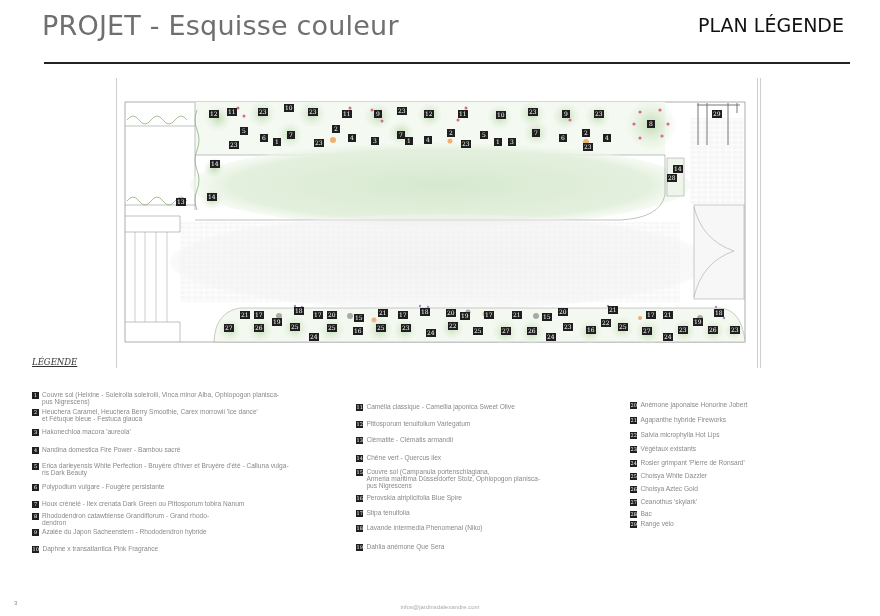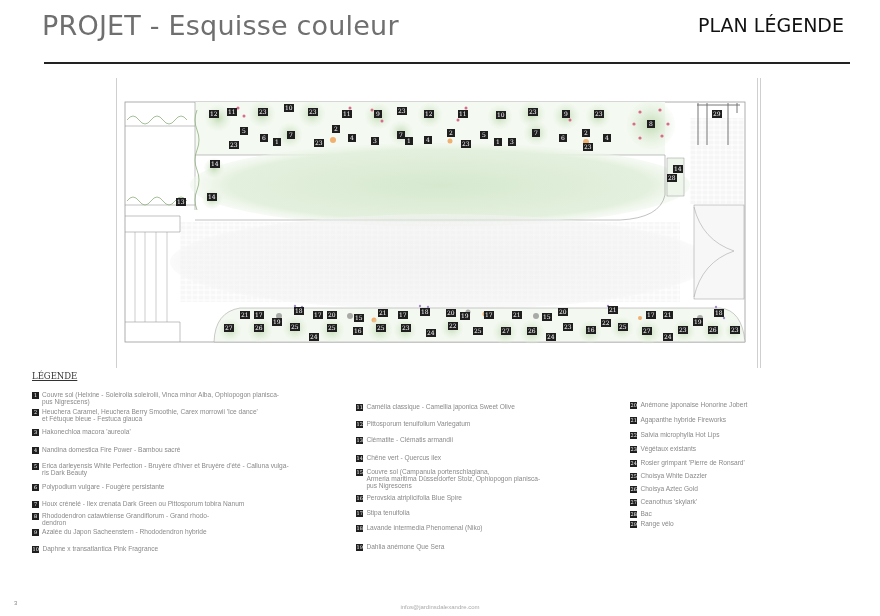--- a/index.html
+++ b/index.html
@@ -3,21 +3,21 @@
 <meta charset="utf-8">
 <style>
   html, body { margin:0; padding:0; }
   body { width:880px; height:616px; background:#ffffff; position:relative; overflow:hidden; font-family:"Liberation Sans", sans-serif; }
   .title { position:absolute; left:42px; top:10px; font-family:"DejaVu Sans", sans-serif; font-size:27px; color:#6f6f6f; letter-spacing:0.2px; }
   .subtitle { position:absolute; right:36px; top:14px; font-family:"DejaVu Sans", sans-serif; font-size:19px; color:#111; }
   .head-rule { position:absolute; left:44px; top:62px; width:806px; height:2px; background:#222; }
   .vline { position:absolute; top:78px; width:1px; height:290px; background:#cfcfcf; }
   .plan { position:absolute; left:0; top:0; width:880px; height:616px; }
   .marker { position:absolute; background:#1f1f1f; color:#fff; font-family:"DejaVu Serif", serif; font-size:6px; line-height:8px; height:8px; min-width:8px; padding:0 1px; text-align:center; box-sizing:border-box; }
-  .legend-title { position:absolute; left:32px; top:371px; font-family:"DejaVu Serif", serif; font-size:8.5px; color:#333; text-decoration:underline; }
+  .legend-title { position:absolute; left:32px; top:357px; font-family:"DejaVu Serif", serif; font-size:8.5px; color:#333; text-decoration:underline;font-style:italic; }
   .leg-item { position:absolute; display:flex; align-items:flex-start; font-size:6.6px; color:#8a8a8a; line-height:7px; }
   .leg-num { flex:0 0 auto; background:#1f1f1f; color:#fff; font-family:"DejaVu Serif", serif; font-size:5px; line-height:7px; height:7px; min-width:7px; text-align:center; margin-right:3px; margin-top:1px; padding:0 0.5px; box-sizing:border-box; }
   .leg-text { white-space:pre-line; }
   .page-num { position:absolute; left:14px; top:600px; font-size:6px; color:#888; }
   .footer { position:absolute; left:0; width:880px; top:604px; text-align:center; font-size:6px; color:#aaa; }
 </style>
 </head>
 <body>
 
 <div class="title">PROJET - Esquisse couleur</div>

